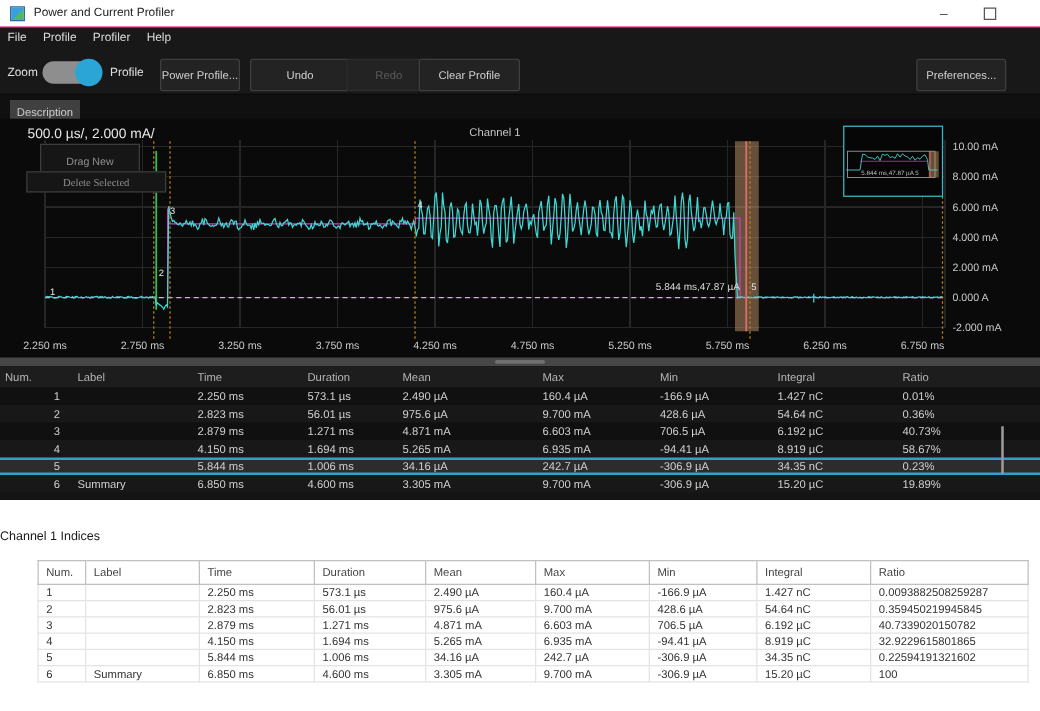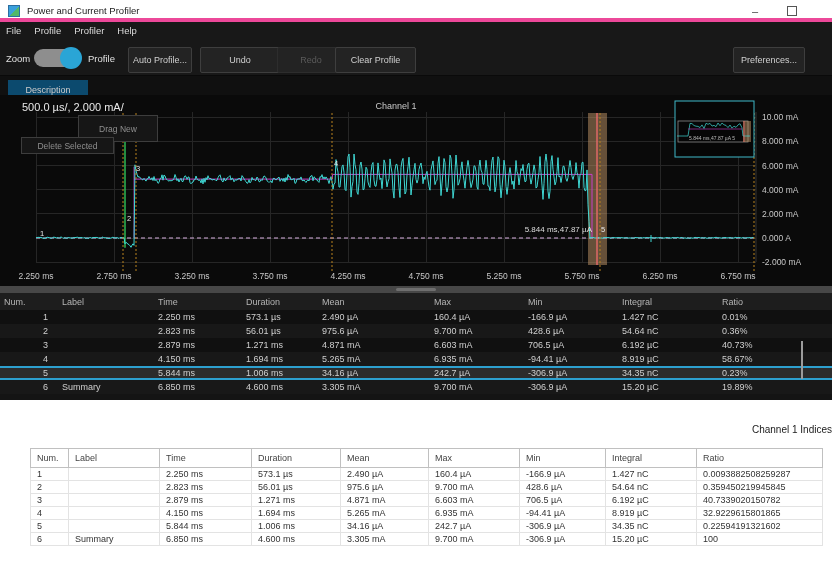--- a/index.html
+++ b/index.html
@@ -1,66 +1,66 @@
 <!DOCTYPE html>
 <html><head>
 <meta charset="utf-8">
 <style>
   html,body{margin:0;padding:0;background:#fff;font-family:"Liberation Sans",sans-serif;}
   .stage{position:relative;width:832px;height:569px;background:#fff;overflow:hidden;}
   .app{position:absolute;left:0;top:0;width:832px;height:400px;background:#121212;}
   
-  .titlebar{position:absolute;left:0;top:0;width:832px;height:22px;background:#ffffff;border-bottom:4px solid #ec4899;box-sizing:border-box;}
+  .titlebar{position:absolute;left:0;top:0;width:832px;height:22px;background:#ffffff;border-bottom:1px solid #ec4899;box-sizing:border-box;}
   .appicon{position:absolute;left:8px;top:5px;width:12px;height:12px;background:linear-gradient(135deg,#3aa0dc 55%,#52b868 55%);border:1px solid #2b6ea0;box-sizing:border-box;}
   .wtitle{position:absolute;left:27px;top:5px;font-size:9.5px;color:#222;}
   .wbtn{position:absolute;top:0;width:32px;height:22px;color:#444;font-size:11px;display:flex;align-items:center;justify-content:center;}
   .wbtn.min{left:739px;}
   .wbtn.max{left:776px;}
   .maxglyph{width:8px;height:8px;border:1px solid #555;display:inline-block;}
   
   .menubar{position:absolute;left:0;top:22px;width:832px;height:17px;background:#181818;display:flex;align-items:center;padding-left:6px;box-sizing:border-box;gap:13px;}
   .menuitem{font-size:9.5px;color:#dcdcdc;}
   
   .toolbar{position:absolute;left:0;top:39px;width:832px;height:37px;background:#181818;border-bottom:1px solid #0a0a0a;box-sizing:border-box;}
   .tlabel{position:absolute;top:14px;font-size:9.5px;color:#e0e0e0;}
   .toggle{position:absolute;left:34px;top:10px;width:46px;height:18px;background:#8e8e8e;border-radius:9px;}
   .knob{position:absolute;right:-2px;top:-2px;width:22px;height:22px;border-radius:50%;background:#2aa5d6;}
   .tbtn{position:absolute;top:8px;height:26px;background:#232323;border:1px solid #3e3e3e;color:#d0d0d0;font-size:9px;display:flex;align-items:center;justify-content:center;box-sizing:border-box;border-radius:2px;}
   .tbtn.disabled{color:#5a5a5a;border-color:#2d2d2d;}
   
   .tabbar{position:absolute;left:0;top:76px;width:832px;height:19px;background:#101010;}
-  .tab{position:absolute;left:8px;top:4px;width:80px;height:19px;background:#0c4a6e;color:#cccccc;font-size:9px;display:flex;align-items:center;justify-content:center;}
+  .tab{position:absolute;left:8px;top:4px;width:56px;height:19px;background:#404040;color:#cccccc;font-size:9px;display:flex;align-items:center;justify-content:center;}
   
   .chartarea{position:absolute;left:0;top:95px;width:832px;height:191px;background:#0a0a0a;}
   .chartarea svg{position:absolute;left:0;top:0;}
   .scalelabel{position:absolute;left:22px;top:6px;font-size:11px;color:#e8e8e8;}
   .charttitle{position:absolute;left:356px;top:6px;width:80px;text-align:center;font-size:9px;color:#c8c8c8;}
   .cbtn{position:absolute;background:#161616;border:1px solid #3d3d3d;color:#8f8f8f;font-size:8.5px;display:flex;align-items:center;justify-content:center;box-sizing:border-box;}
-  .dragnew{left:32px;top:20px;width:80px;height:27px;margin-left:46px;}
-  .delsel{left:21px;top:42px;width:93px;height:17px;}
+  .dragnew{left:32px;top:20px;width:80px;height:27px;}
+  .delsel{left:21px;top:42px;width:112px;height:17px;font-family:Liberation Serif, serif;}
   
   .splitter{position:absolute;left:0;top:286px;width:832px;height:7px;background:#474747;}
   .splitter .handle{position:absolute;left:396px;top:2px;width:40px;height:3px;background:#6f6f6f;border-radius:2px;}
   
   .ptable{position:absolute;left:0;top:293px;width:832px;height:107px;background:#141414;}
   .phead{display:flex;height:17px;background:#1d1d1d;align-items:center;}
   .phead .pcell{color:#b5b5b5;font-size:9px;}
   .prow{display:flex;height:14px;align-items:center;background:#101010;box-sizing:border-box;}
   .prow.even{background:#181818;}
   .prow.selected{background:#2c2c2c;border-top:2px solid #2da0cf;border-bottom:2px solid #2da0cf;}
   .prow .pcell{color:#cfcfcf;font-size:9px;white-space:nowrap;overflow:hidden;}
   .pcell{box-sizing:border-box;flex:none;padding-left:6px;}
   .c0{width:56px;text-align:right;padding-left:0;padding-right:8px;}
   .phead .c0{text-align:left;padding-left:4px;padding-right:0;}
   .c1{width:96px;} .c2{width:88px;} .c3{width:76px;} .c4{width:112px;}
   .c5{width:94px;} .c6{width:94px;} .c7{width:100px;} .c8{width:84px;}
   .vscroll{position:absolute;left:801px;top:48px;width:2px;height:38px;background:#9c9c9c;}
   
   .indices{position:absolute;left:0;top:400px;width:832px;height:169px;background:#ffffff;}
-  .ititle{position:absolute;left:0;top:24px;width:832px;text-align:right;font-size:10px;color:#1a1a1a;}
+  .ititle{position:absolute;left:0;top:24px;width:832px;text-align:left;font-size:10px;color:#1a1a1a;}
   .itable{position:absolute;left:30px;top:48px;border-collapse:collapse;table-layout:fixed;}
   .itable th{border:1px solid #c0c0c0;font-weight:normal;text-align:left;font-size:9px;color:#444;padding:4px 6px;height:12px;box-sizing:border-box;}
   .itable td{border:1px solid #e3e3e3;font-size:9px;color:#333;padding:1px 6px;height:12px;white-space:nowrap;overflow:hidden;box-sizing:border-box;}
 </style>
 </head>
 <body>
 
 <div class="stage">
   <div class="app">
 
@@ -81,21 +81,21 @@
       <span class="menuitem">Profiler</span>
       <span class="menuitem">Help</span>
     </div>
 
     <div class="toolbar">
       <span class="tlabel" style="left:6px">Zoom</span>
       <div class="toggle">
           <div class="knob"></div>
         </div>
       <span class="tlabel" style="left:88px">Profile</span>
-      <div class="tbtn" style="left:128px;width:64px">Auto Profile...</div>
+      <div class="tbtn" style="left:128px;width:64px">Power Profile...</div>
       <div class="tbtn" style="left:200px;width:80px">Undo</div>
       <div class="tbtn disabled" style="left:277px;width:68px">Redo</div>
       <div class="tbtn" style="left:335px;width:81px">Clear Profile</div>
       <div class="tbtn" style="left:733px;width:72px">Preferences...</div>
     </div>
 
     <div class="tabbar">
       <div class="tab">Description</div>
     </div>
 

